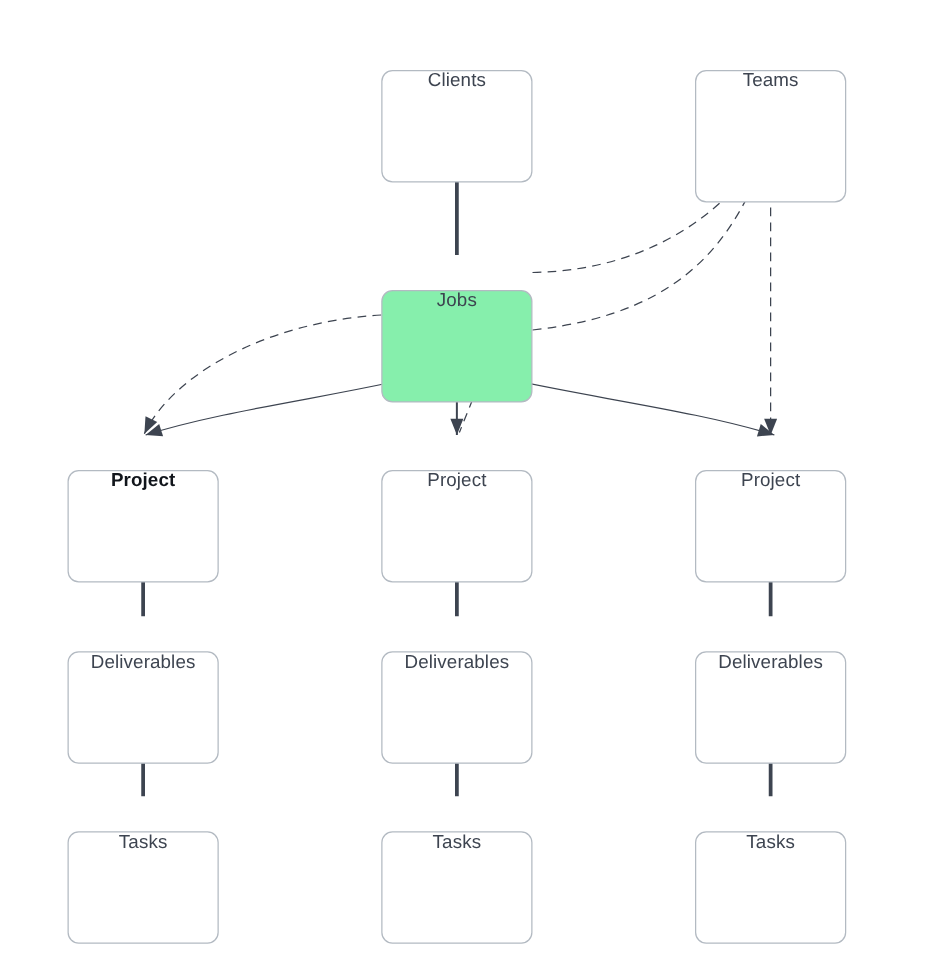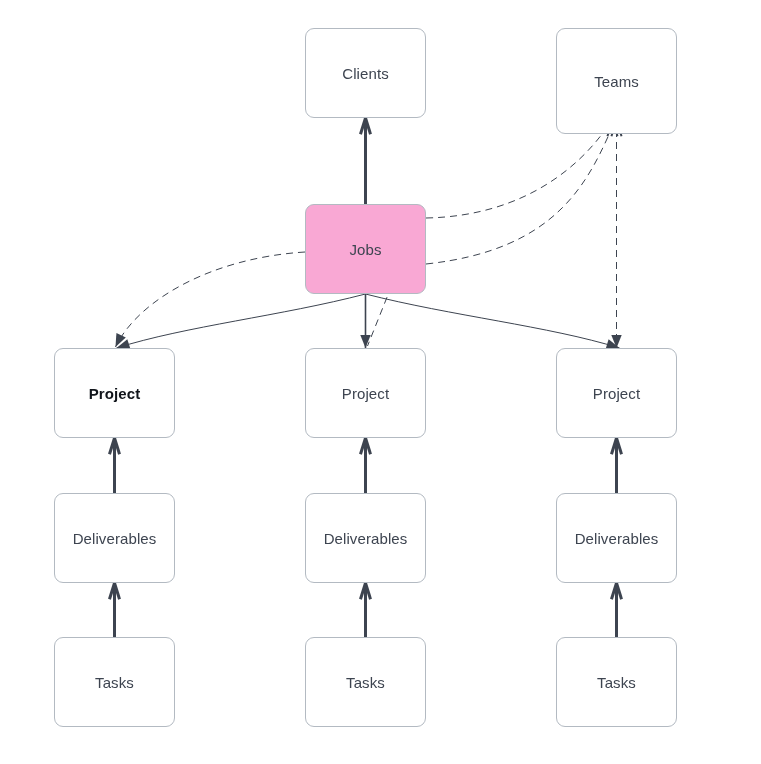--- a/index.html
+++ b/index.html
@@ -29,23 +29,24 @@
     height: 764px;
     pointer-events: none;
   }
   .node {
     position: absolute;
     box-sizing: border-box;
     background: #ffffff;
     border: 1.4px solid #b3bac2;
     border-radius: 9px;
     display: flex;
-    align-items: center;
+    align-items: flex-start;
     justify-content: center;
     z-index: 3;
+    margin-top: 28px;
   }
   .node-label {
     font-size: 15px;
     color: #3d4450;
     line-height: 1;
     letter-spacing: 0.1px;
     white-space: nowrap;
     user-select: none;
   }
   .node.emphasis > .node-label {
@@ -147,21 +148,21 @@
       </g>
     </svg>
 
   <div id="node-layer">
       <div class="node" style="left: 305px; top: 28px; width: 121px; height: 90px; border-color: rgb(179, 186, 194); background: rgb(255, 255, 255);">
         <span class="node-label">Clients</span>
       </div>
       <div class="node" style="left: 556px; top: 28px; width: 121px; height: 106px; border-color: rgb(179, 186, 194); background: rgb(255, 255, 255);">
         <span class="node-label">Teams</span>
       </div>
-      <div class="node" style="left: 305px; top: 204px; width: 121px; height: 90px; border-color: rgb(179, 186, 194); background: #f9a8d4;">
+      <div class="node" style="left: 305px; top: 204px; width: 121px; height: 90px; border-color: rgb(179, 186, 194); background: #86efac;">
         <span class="node-label">Jobs</span>
       </div>
       <div class="node emphasis" style="left: 54px; top: 348px; width: 121px; height: 90px; border-color: rgb(179, 186, 194); background: rgb(255, 255, 255);">
         <span class="node-label">Project</span>
       </div>
       <div class="node" style="left: 305px; top: 348px; width: 121px; height: 90px; border-color: rgb(179, 186, 194); background: rgb(255, 255, 255);">
         <span class="node-label">Project</span>
       </div>
       <div class="node" style="left: 556px; top: 348px; width: 121px; height: 90px; border-color: rgb(179, 186, 194); background: rgb(255, 255, 255);">
         <span class="node-label">Project</span>

